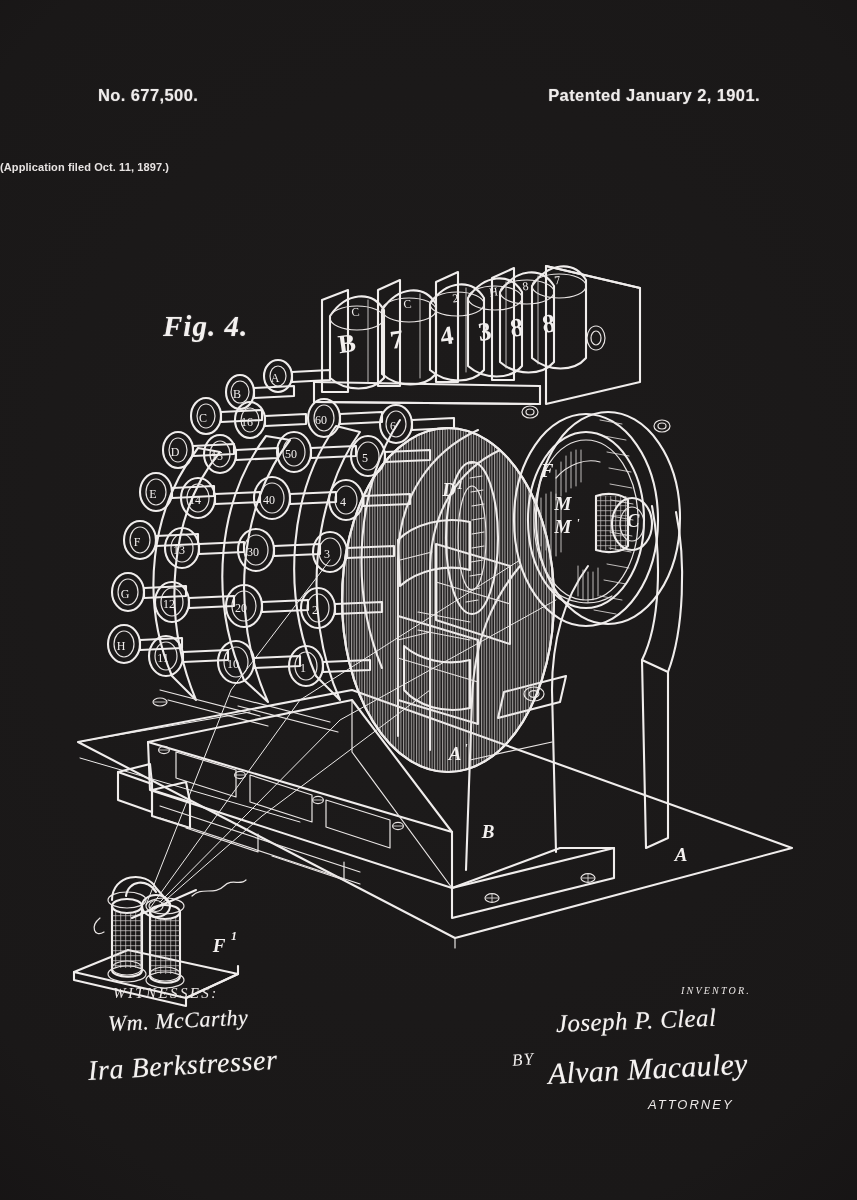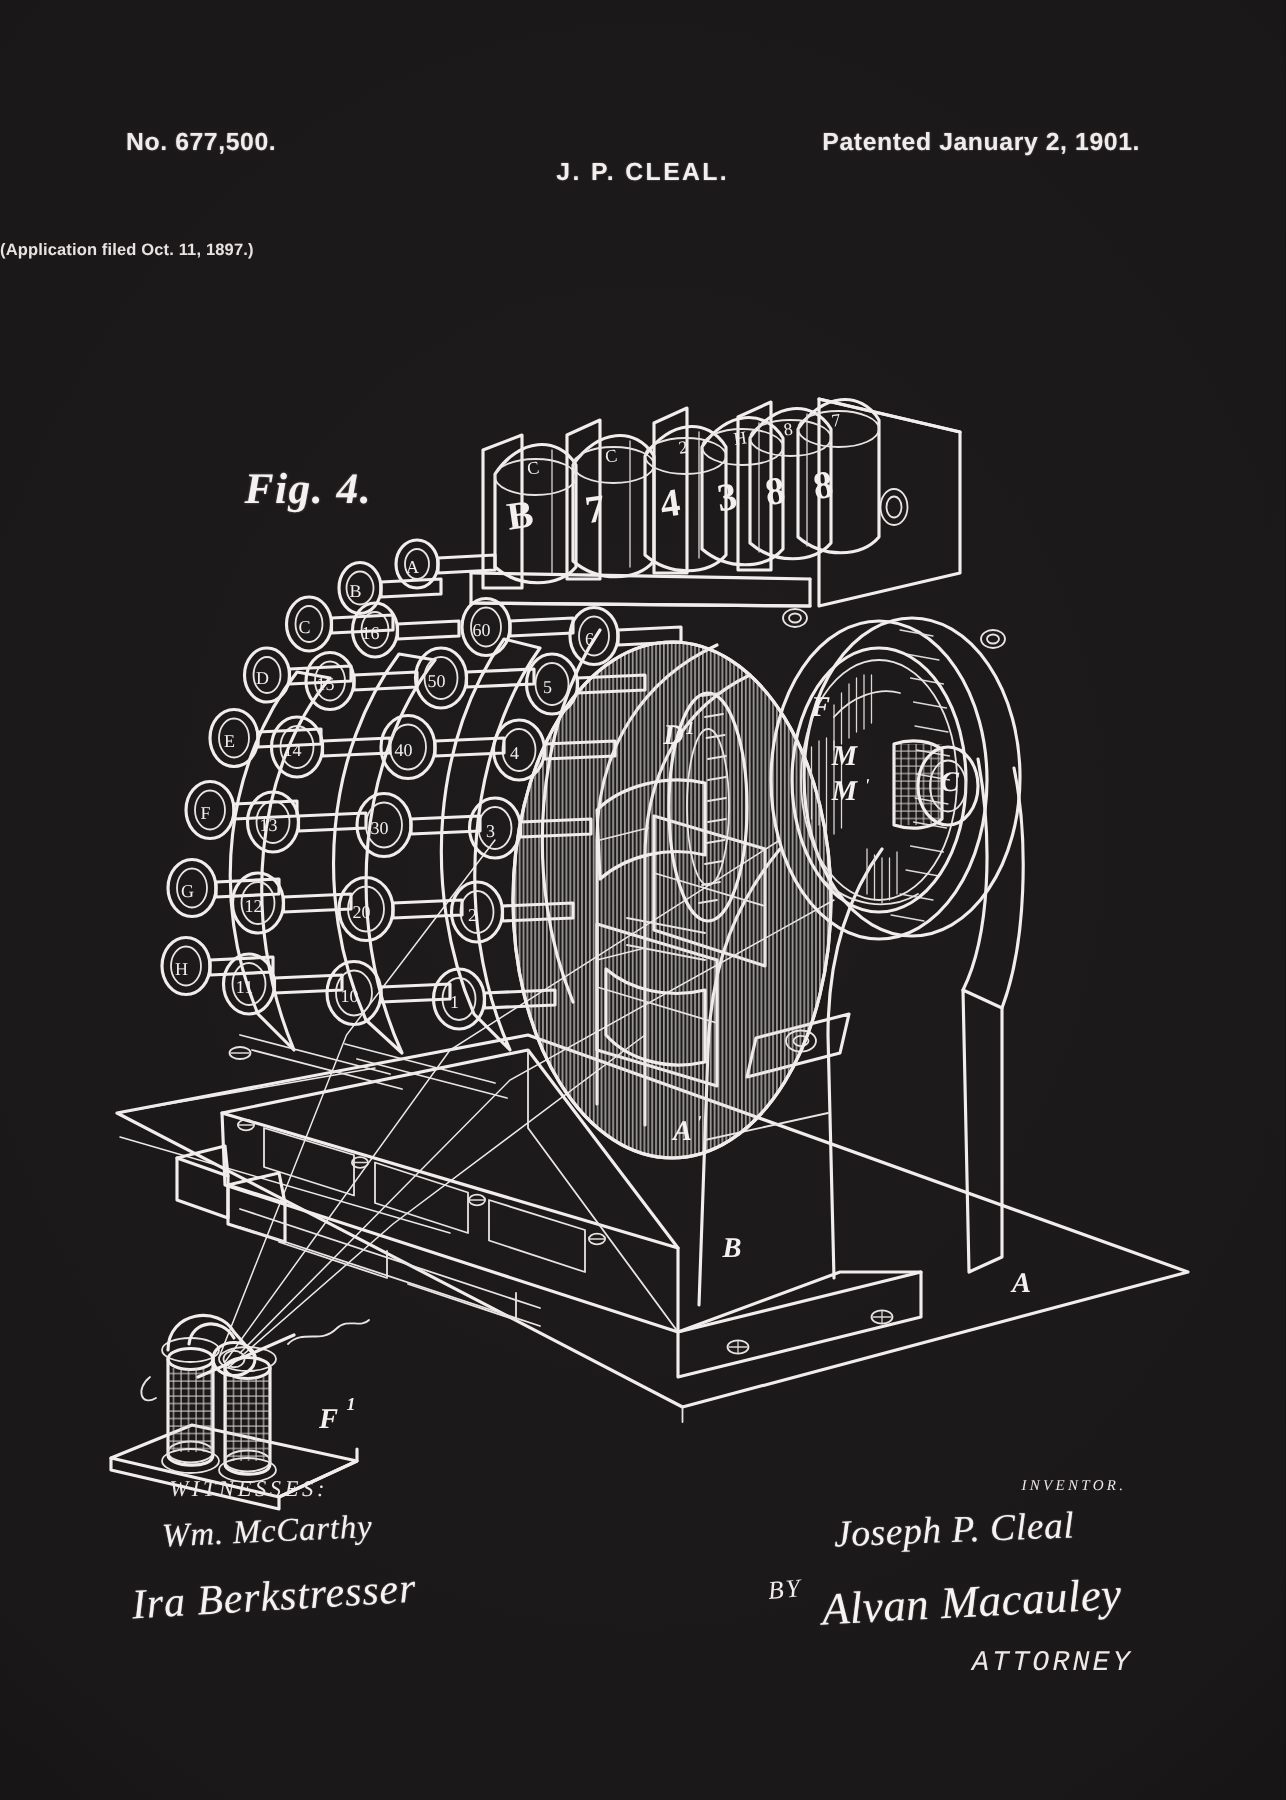--- a/index.html
+++ b/index.html
@@ -10,21 +10,21 @@
   }
   #page{
     position:absolute;inset:0;
     background:
       radial-gradient(125% 105% at 50% 46%, #1d1b1b 0%, #1a1818 55%, #120f10 82%, #0a0808 100%);
     overflow:hidden;
   }
   
   .hdr{position:absolute;left:0;right:0;top:0;height:190px;}
   .hdr .nm{
-    position:absolute;left:84px;top:86px;
+    position:absolute;left:98px;top:86px;
     font-family:"Liberation Sans",sans-serif;
     font-weight:700;font-size:16.5px;letter-spacing:.4px;color:#efeceb;
     text-shadow:0 0 1.2px rgba(255,255,255,.45);
   }
   .hdr .pat{
     position:absolute;right:97px;top:86px;
     font-family:"Liberation Sans",sans-serif;
     font-weight:700;font-size:16.5px;letter-spacing:.4px;color:#efeceb;
     text-shadow:0 0 1.2px rgba(255,255,255,.45);
   }
@@ -94,33 +94,32 @@
   }
   .sig4{
     position:absolute;left:548px;top:72px;
     font-family:"Liberation Serif",serif;font-style:italic;
     font-size:30px;color:#f6f3f2;letter-spacing:.3px;
     transform:rotate(-3deg);transform-origin:left center;
     text-shadow:0 0 1px rgba(255,255,255,.5);
   }
   .attlbl{
     position:absolute;left:648px;top:112px;
-    font-family:Liberation Mono, monospace;font-style:italic;
-    font-size:19px;letter-spacing:2px;color:#ece8e7;
+    font-family:Liberation Sans, sans-serif;font-style:italic;
+    font-size:13px;letter-spacing:2px;color:#ece8e7;
   }
 </style>
 </head>
 <body>
 
 <div id="page">
 
   <div class="hdr">
     <div class="nm">No. 677,500.</div>
     <div class="pat">Patented January 2, 1901.</div>
-    <div class="inv">J. P. CLEAL.</div>
     <div class="app">(Application filed Oct. 11, 1897.)</div>
   </div>
 
   <div class="figlabel">Fig. 4.</div>
 
   <svg id="draw" viewBox="0 0 857 1200" xmlns="http://www.w3.org/2000/svg">
     <defs>
       <style>
         .L  { fill:none; stroke:#f0edec; stroke-width:2.1; stroke-linejoin:round; stroke-linecap:round; }
         .LT { fill:none; stroke:#e8e4e3; stroke-width:1.2; stroke-linejoin:round; stroke-linecap:round; }

